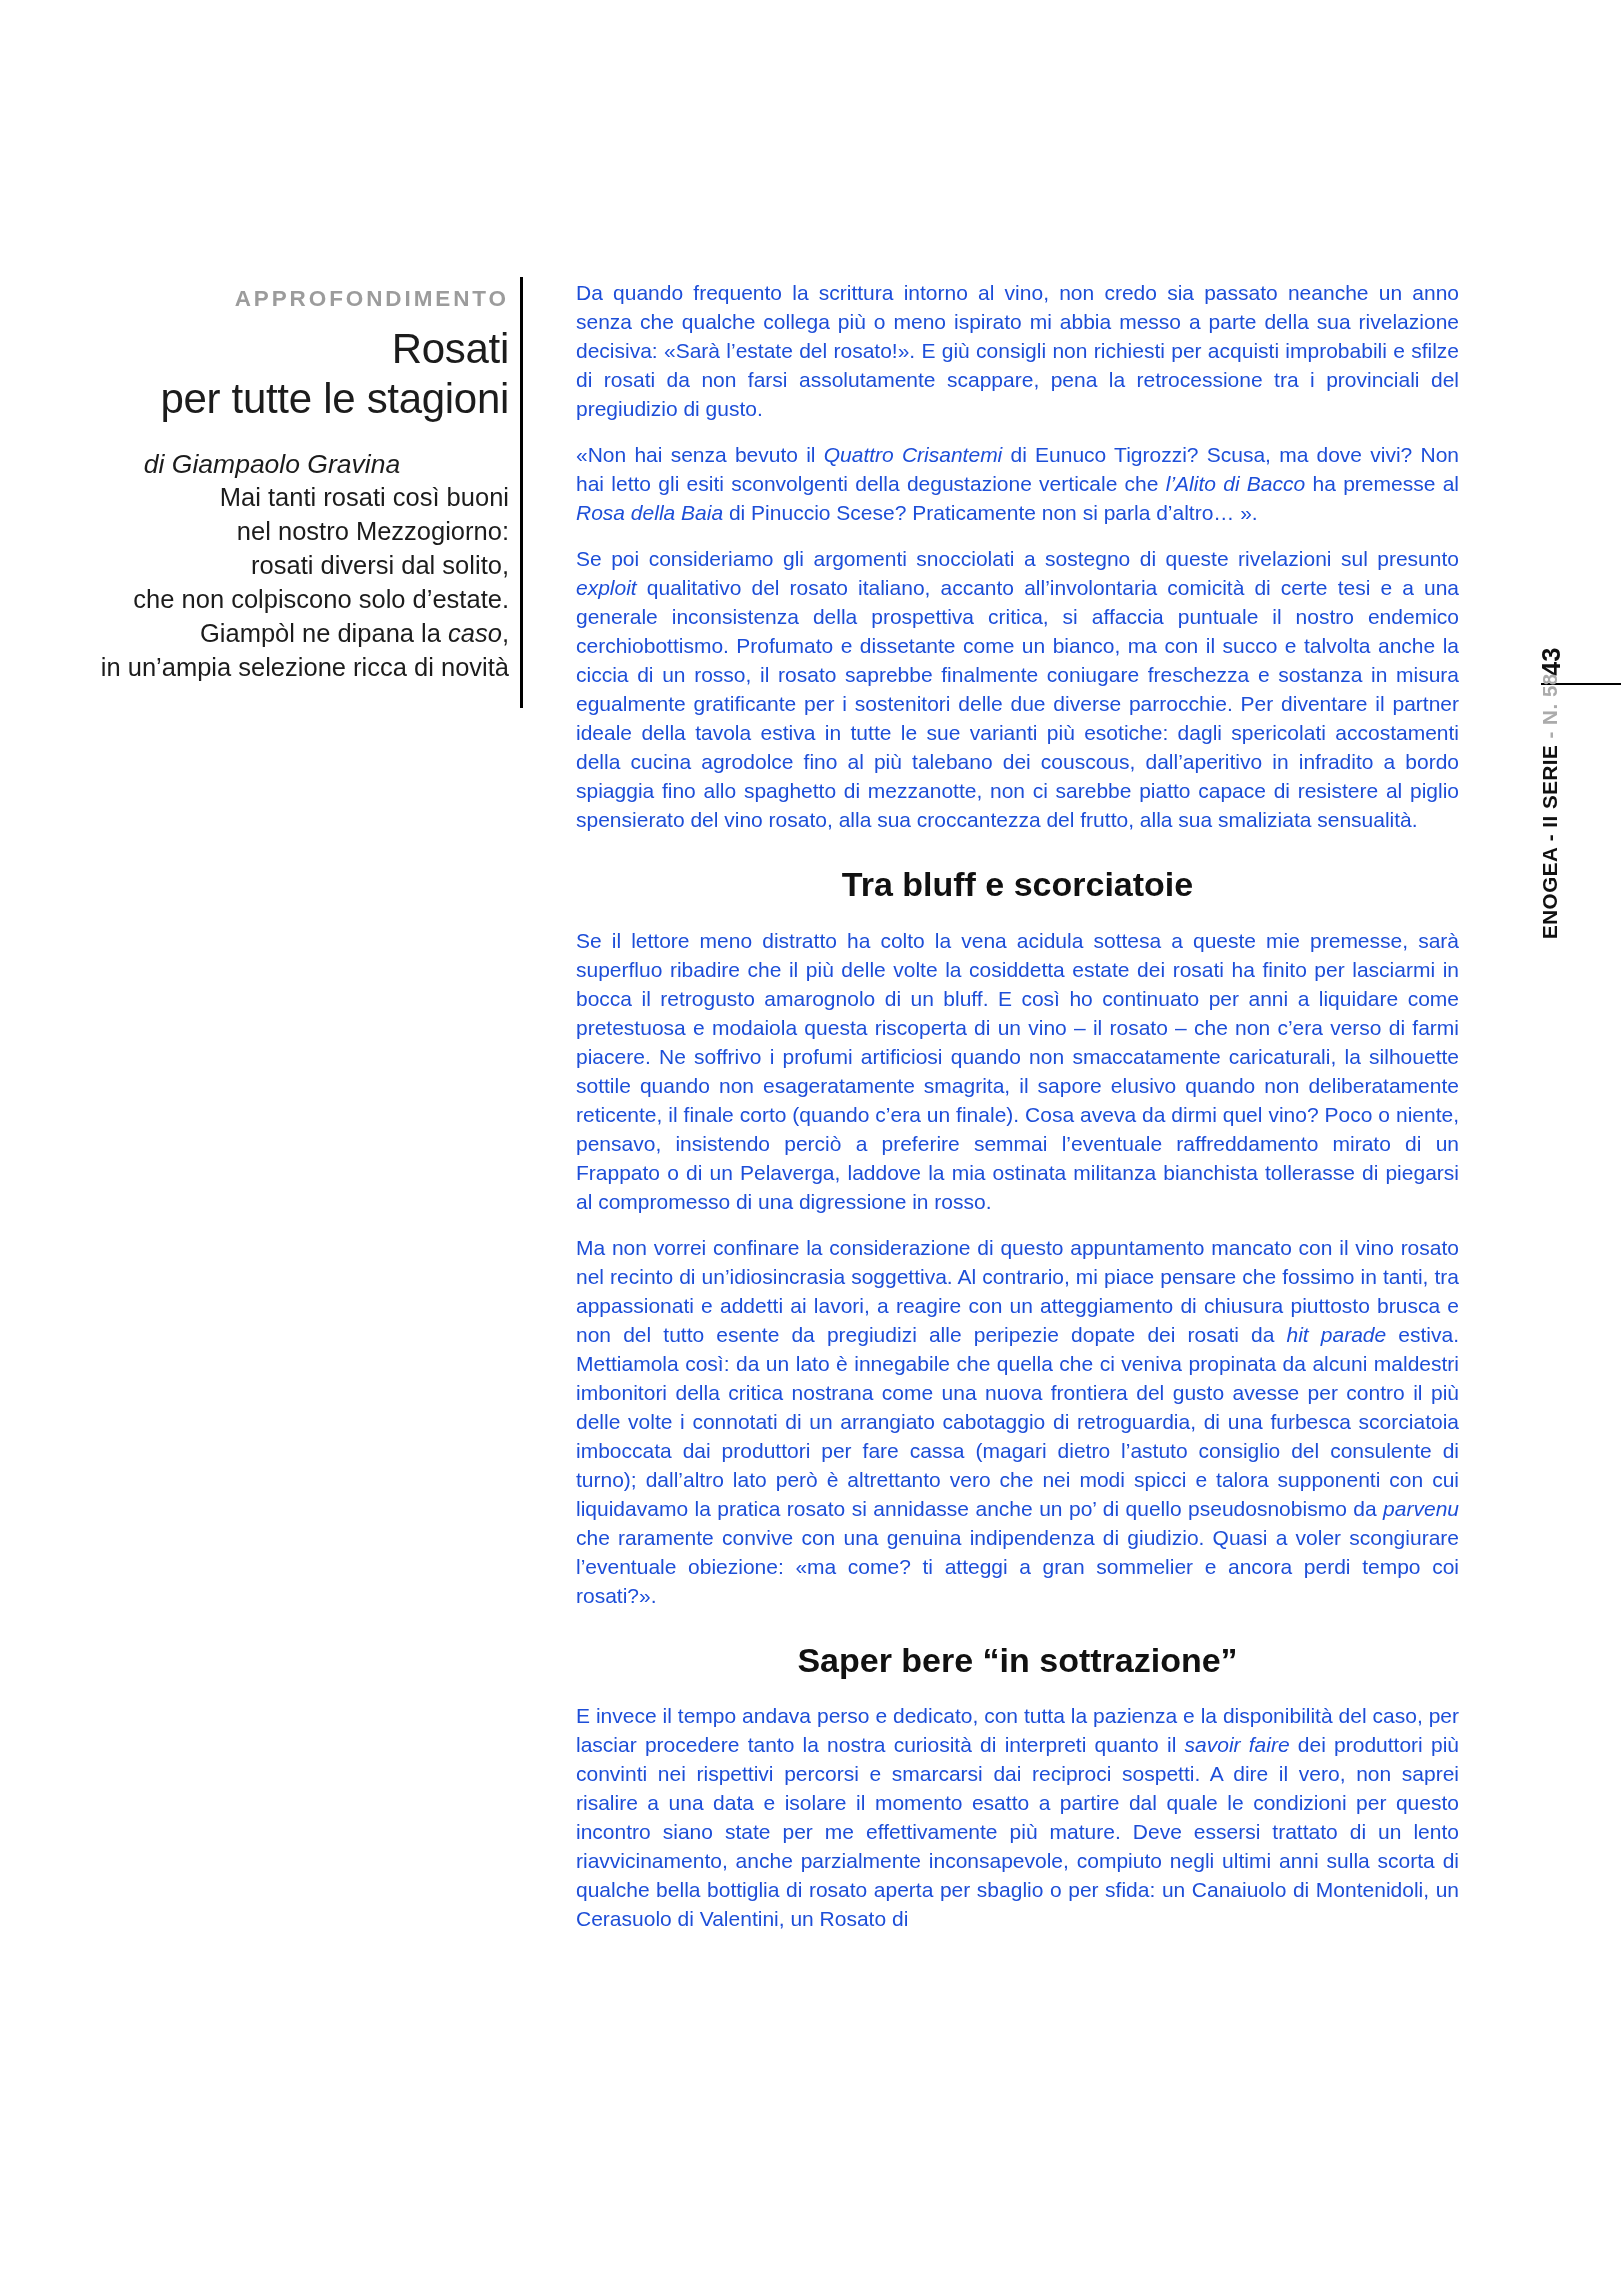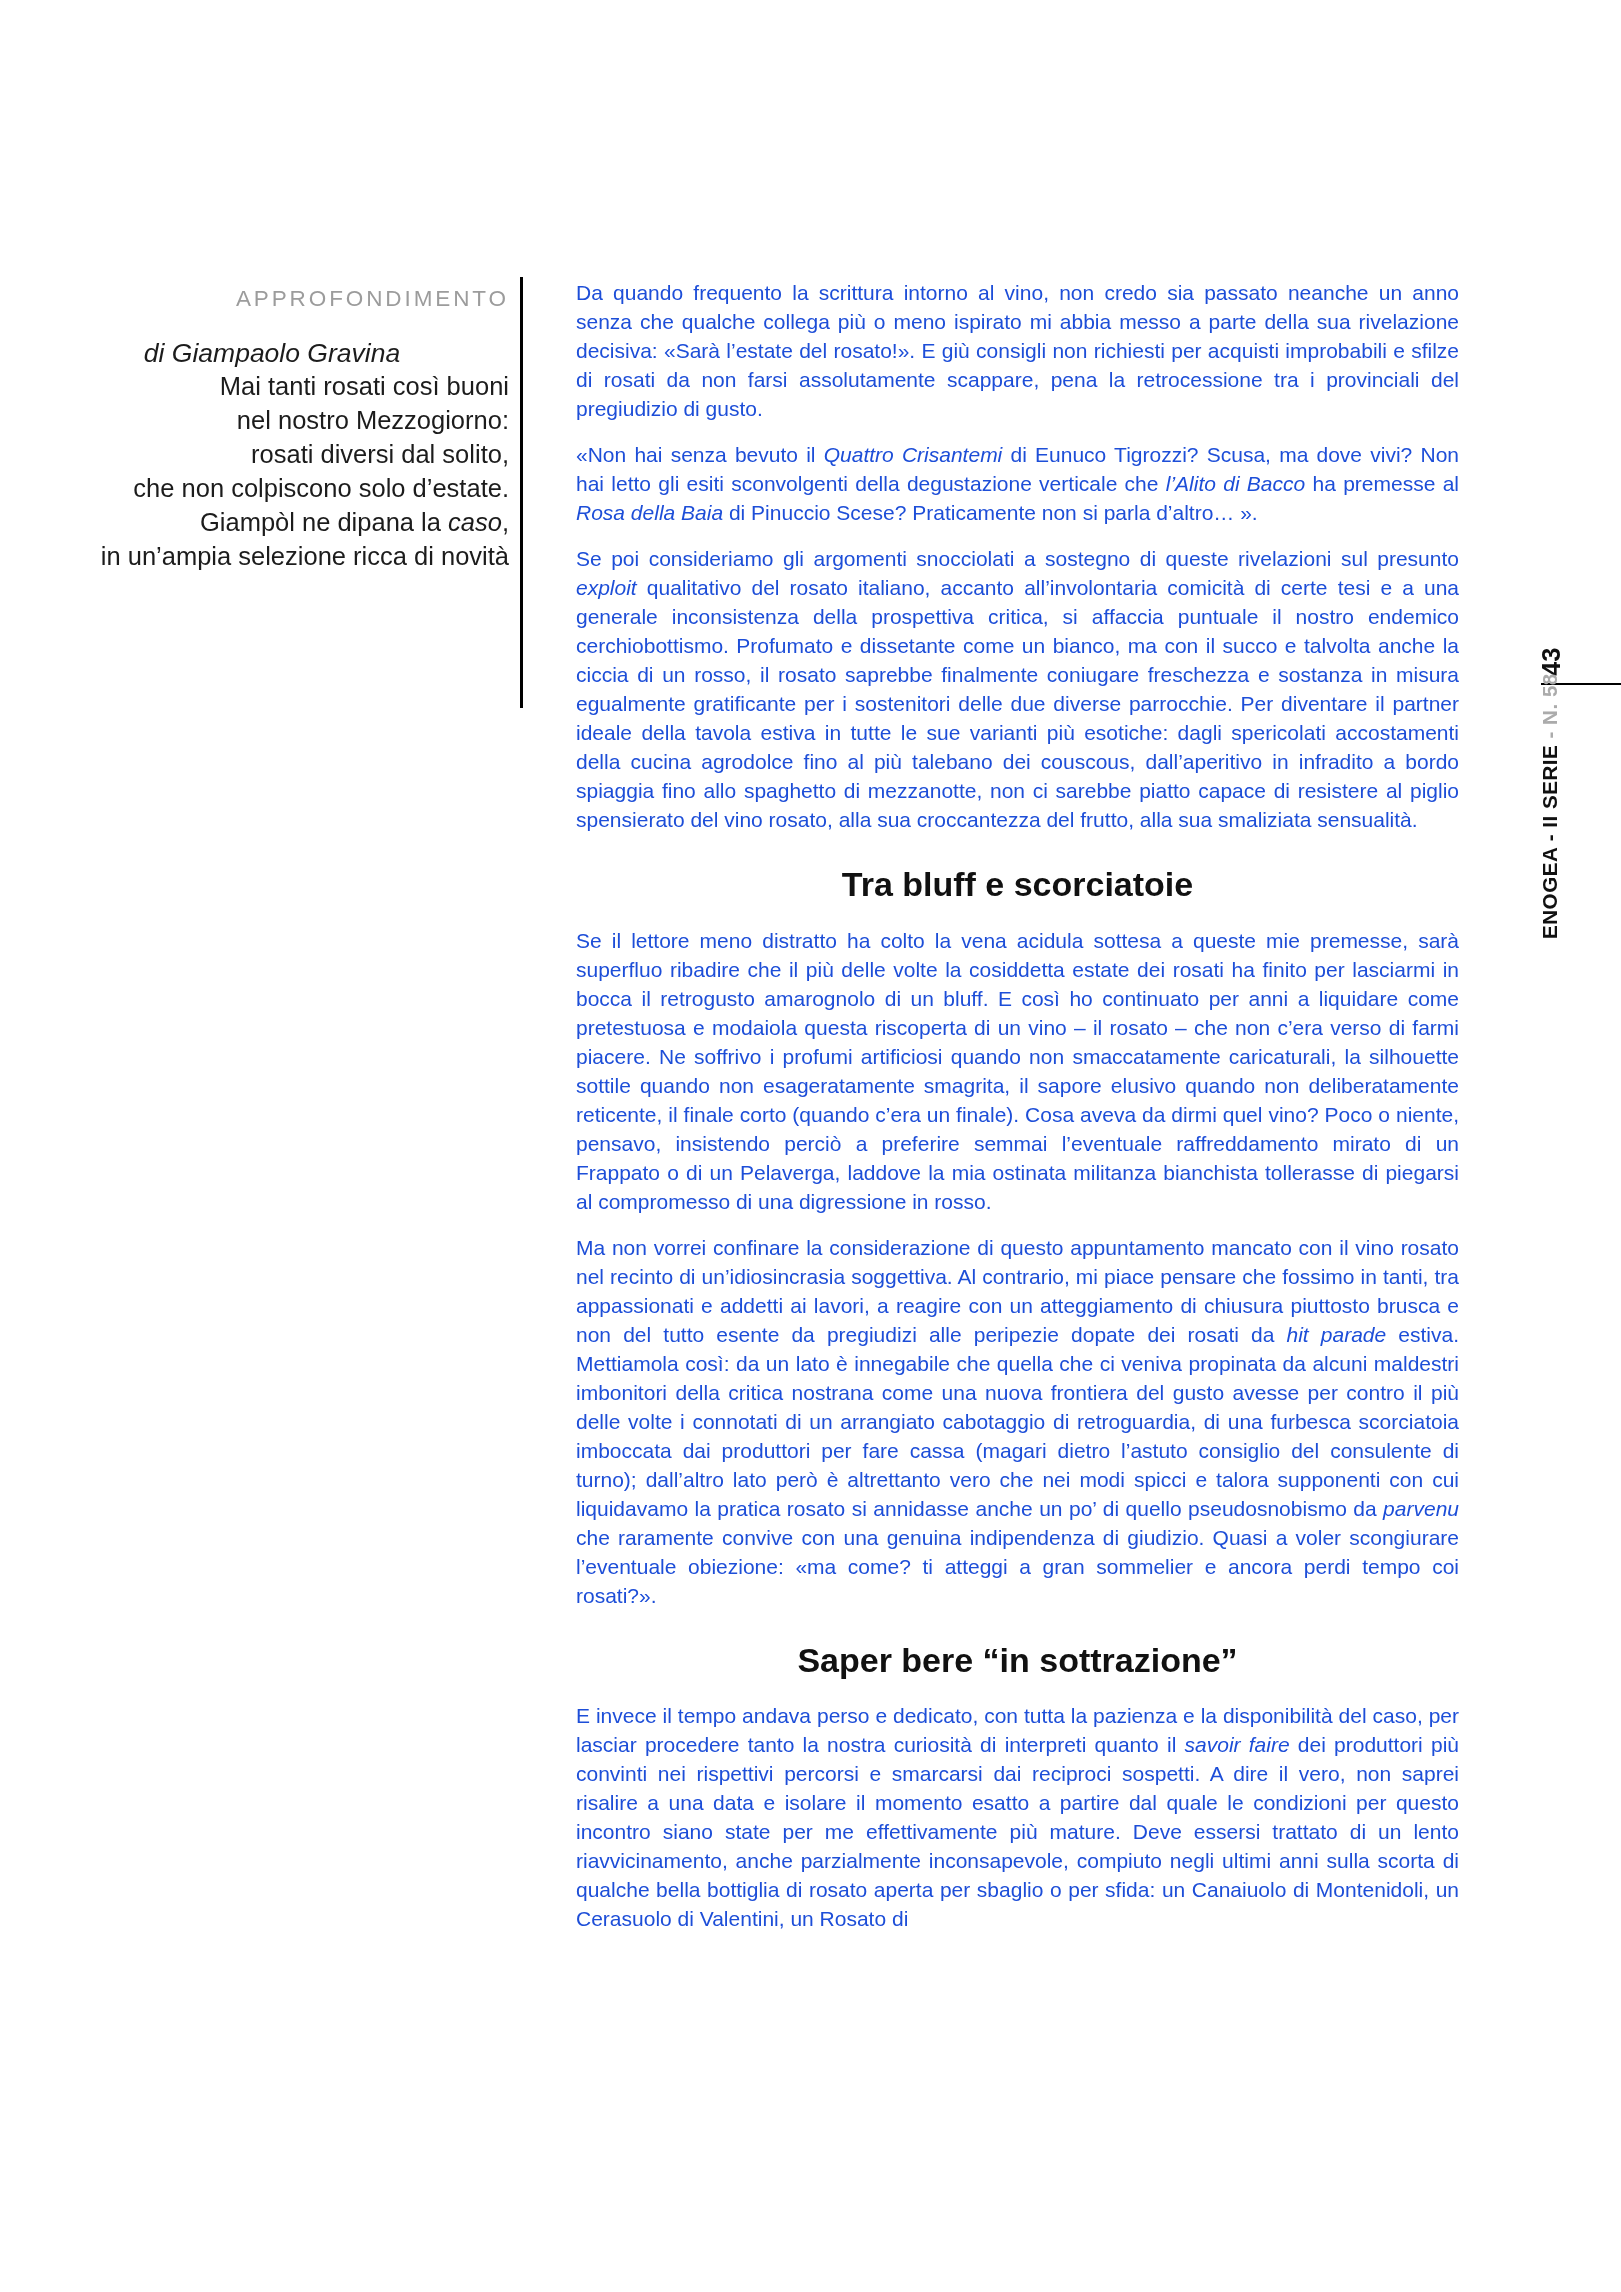--- a/index.html
+++ b/index.html
@@ -14,21 +14,21 @@
   
   .left-col {
     position: absolute;
     top: 286px; left: 35px; width: 474px;
     text-align: right;
   }
   .kicker {
     font-size: 22.5px;
     letter-spacing: 2.9px;
     color: #9c9c9c;
-    font-weight: 400;
+    font-weight: 700;
   }
   .title {
     margin-top: 11.8px;
     font-size: 42px;
     line-height: 50px;
     color: #1c1c1c;
     letter-spacing: -0.3px;
   }
   .byline {
     margin-top: 25.5px;
@@ -101,20 +101,24 @@
     color: #111111;
     white-space: nowrap;
   }
   .journal-issue, .journal-sep { color: #ababab; }
 </style>
 </head>
 <body>
 
 <div class="left-col">
   <div class="kicker">APPROFONDIMENTO</div>
+  <div class="title">
+    <div>Rosati</div>
+    <div>per tutte le stagioni</div>
+  </div>
   <div class="byline">di Giampaolo Gravina</div>
   <div class="standfirst">
       <div class="standfirst-line"><span>Mai tanti rosati così buoni</span></div>
       <div class="standfirst-line"><span>nel nostro Mezzogiorno:</span></div>
       <div class="standfirst-line"><span>rosati diversi dal solito,</span></div>
       <div class="standfirst-line"><span>che non colpiscono solo d’estate.</span></div>
       <div class="standfirst-line"><span>Giampòl ne dipana la </span><em>caso</em><span>,</span></div>
       <div class="standfirst-line"><span>in un’ampia selezione ricca di novità</span></div>
     </div>
 </div>

